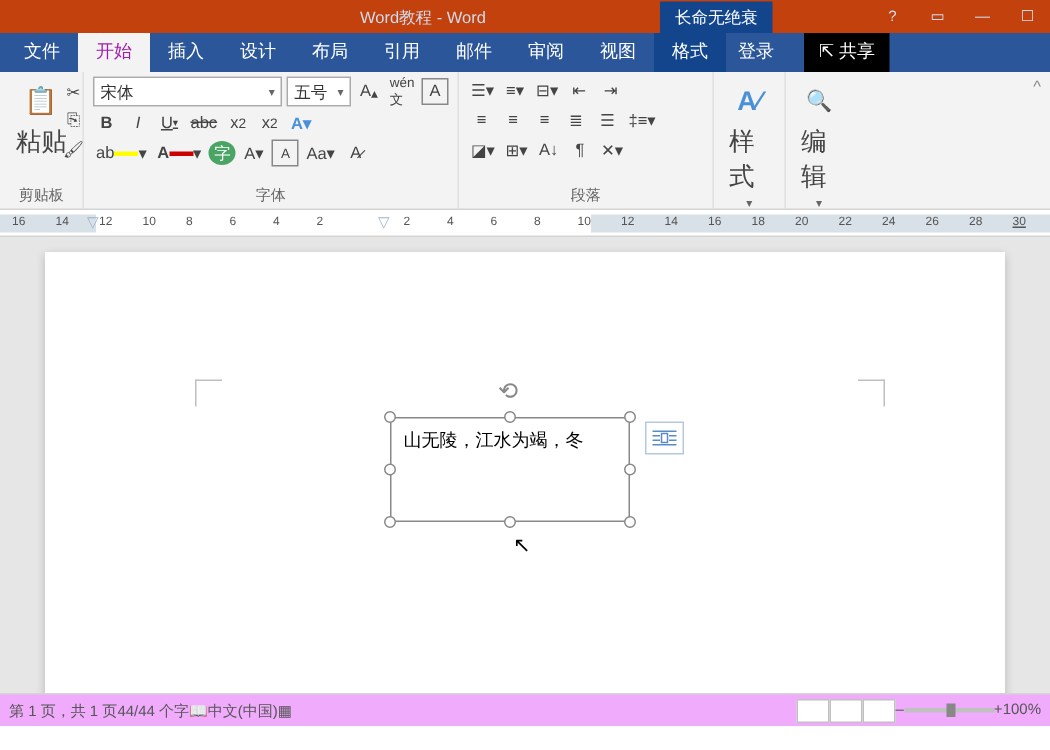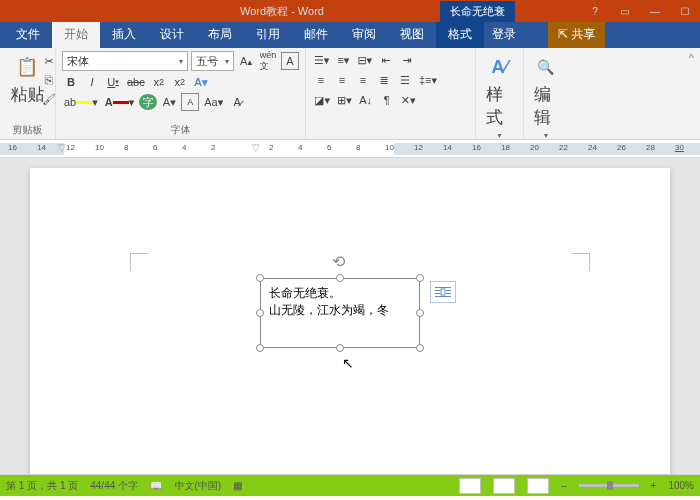--- a/index.html
+++ b/index.html
@@ -4,25 +4,25 @@
 <style>
 *{margin:0;padding:0;box-sizing:border-box;font-family:"Microsoft YaHei",sans-serif;user-select:none}
 body{width:700px;height:500px;overflow:hidden;background:#fff;font-size:11px}
 .titlebar{height:22px;background:#c2410c;color:#fff;display:flex;align-items:center;position:relative}
 .titlebar .docname{position:absolute;left:240px;font-size:11px;color:#d0dcee}
 .titlebar .drawtools{position:absolute;left:440px;font-size:11px;color:#fff;background:#12458c;padding:3px 10px}
 .titlebar .winctrls{position:absolute;right:0;display:flex}
 .titlebar .winbtn{width:30px;height:22px;display:flex;align-items:center;justify-content:center;color:#d0dcee;font-size:10px}
 .tabbar{height:26px;background:#2b579a;display:flex;align-items:flex-end;padding-left:4px;color:#fff}
 .tab{padding:5px 12px 5px;font-size:12px;color:#fff;cursor:pointer}
-.tab.active{background:#f3f3f3;color:#737373}
+.tab.active{background:#f3f3f3;color:#a21caf}
 .tab.format{background:#12458c}
 .tabbar .tellme{color:#c5d4ec;margin-left:6px;padding:5px 6px;font-size:12px}
 .tabbar .login{padding:5px 8px}
-.tabbar .share{background:#a16207;padding:5px 10px;margin-left:24px}
+.tabbar .share{background:#000000;padding:5px 10px;margin-left:12px}
 .ribbon{height:92px;background:#f3f3f3;border-bottom:1px solid #d4d4d4;display:flex}
 .rgroup{border-right:1px solid #e0e0e0;padding:3px 6px 2px;display:flex;flex-direction:column;justify-content:space-between}
 .rlabel{text-align:center;font-size:10px;color:#666;padding-top:2px}
 .rcontent{flex:1;display:flex;flex-direction:column;gap:2px}
 .rrow{display:flex;align-items:center;gap:3px}
 .tbtn{min-width:18px;height:18px;display:flex;align-items:center;justify-content:center;color:#444;font-size:11px;cursor:pointer;padding:0 2px}
 .combo{height:20px;border:1px solid #ababab;background:#fff;display:flex;align-items:center;padding:0 4px;font-size:11px;color:#333}
 .combo .dd{margin-left:auto;color:#666;font-size:8px}
 .bigbtn{display:flex;flex-direction:column;align-items:center;padding:2px 4px;cursor:pointer;gap:2px}
 .bigbtn .icon{width:28px;height:28px;display:flex;align-items:center;justify-content:center;font-size:18px}
@@ -37,21 +37,21 @@
 .crop.tl{left:100px;top:85px;border-left:1px solid #bfbfbf;border-top:1px solid #bfbfbf}
 .crop.tr{right:80px;top:85px;border-right:1px solid #bfbfbf;border-top:1px solid #bfbfbf}
 .textbox{position:absolute;left:230px;top:110px;width:160px;height:70px;border:1px solid #888;background:#fff;padding:6px 8px;font-size:12px;color:#000;line-height:1.4}
 .handle{position:absolute;width:8px;height:8px;background:#fff;border:1px solid #888;border-radius:50%}
 .handle.n{left:50%;top:-5px;margin-left:-4px}.handle.s{left:50%;bottom:-5px;margin-left:-4px}
 .handle.e{right:-5px;top:50%;margin-top:-4px}.handle.w{left:-5px;top:50%;margin-top:-4px}
 .handle.ne{right:-5px;top:-5px}.handle.nw{left:-5px;top:-5px}
 .handle.se{right:-5px;bottom:-5px}.handle.sw{left:-5px;bottom:-5px}
 .rotate{position:absolute;left:50%;top:-28px;margin-left:-8px;width:16px;height:16px;color:#888;font-size:16px}
 .layout-btn{position:absolute;left:400px;top:113px;width:26px;height:22px;border:1px solid #b5c8df;background:#fff;display:flex;align-items:center;justify-content:center}
-.status{position:absolute;bottom:4px;left:0;right:0;height:22px;background:#84cc16;border-top:1px solid #d4d4d4;display:flex;align-items:center;padding:0 6px;font-size:10px;color:#555;gap:12px}
+.status{position:absolute;bottom:16px;left:0;right:0;height:22px;background:#f0abfc;border-top:1px solid #d4d4d4;display:flex;align-items:center;padding:0 6px;font-size:10px;color:#555;}
 .status .spacer{flex:1}
 .status .viewbtn{width:22px;height:16px;border:1px solid #c0c0c0;background:#fff}
 .cursor{position:absolute;left:312px;top:187px;font-size:14px;color:#000;pointer-events:none}
 .colorbar{width:16px;height:3px;background:#c00;display:inline-block}
 .colorbar.y{background:#ff0}
 svg{display:block}
 </style>
 </head>
 <body>
 
@@ -152,20 +152,21 @@
         <div class="tbtn">‡≡▾</div>
       </div>
       <div class="rrow">
         <div class="tbtn">◪▾</div>
         <div class="tbtn">⊞▾</div>
         <div class="tbtn">A↓</div>
         <div class="tbtn">¶</div>
         <div class="tbtn">✕▾</div>
       </div>
     </div>
+    <div class="rlabel">段落</div>
   </div>
 
   <div class="rgroup" style="width:48px">
     <div class="bigbtn">
       <div class="icon" style="color:#4a90d9;font-weight:bold">A⁄</div>
       <div class="label">样式</div>
       <div style="font-size:8px;color:#666">▾</div>
     </div>
     <div class="rlabel">样式</div>
   </div>
@@ -220,21 +221,20 @@
     <div class="textbox">
       <div class="rotate">⟲</div>
       <div class="handle nw"></div>
       <div class="handle n"></div>
       <div class="handle ne"></div>
       <div class="handle w"></div>
       <div class="handle e"></div>
       <div class="handle sw"></div>
       <div class="handle s"></div>
       <div class="handle se"></div>
-      <div>长命无绝衰。</div>
       <div>山无陵，江水为竭，冬</div>
     </div>
 
     <div class="layout-btn">
       <svg width="18" height="14">
           <rect x="1" y="2" width="16" height="1" fill="#5b8bc5"></rect>
           <rect x="1" y="5" width="5" height="1" fill="#5b8bc5"></rect>
           <rect x="12" y="5" width="5" height="1" fill="#5b8bc5"></rect>
           <rect x="7" y="4" width="4" height="6" fill="none" stroke="#5b8bc5"></rect>
           <rect x="1" y="8" width="5" height="1" fill="#5b8bc5"></rect>

